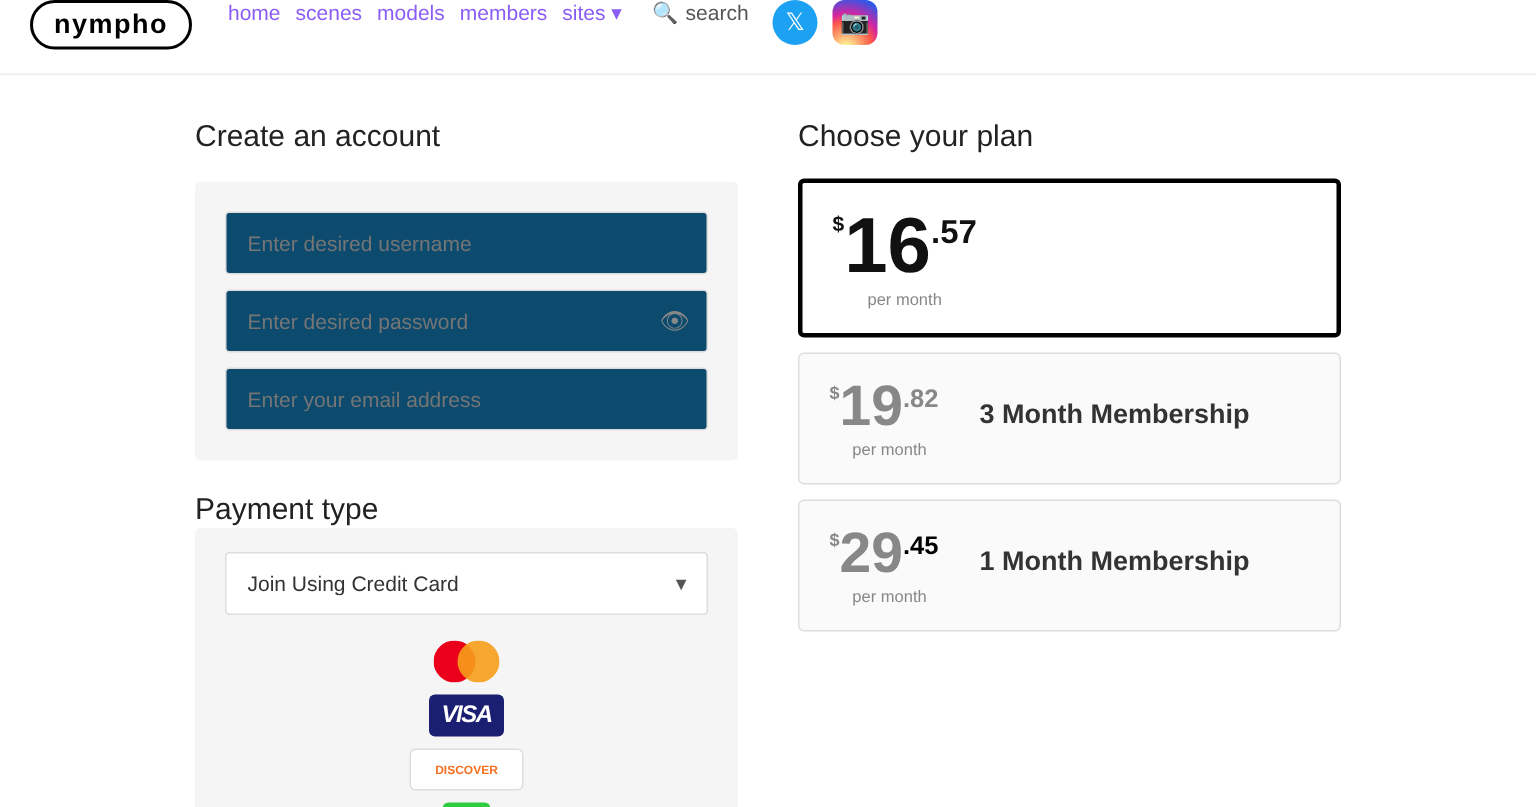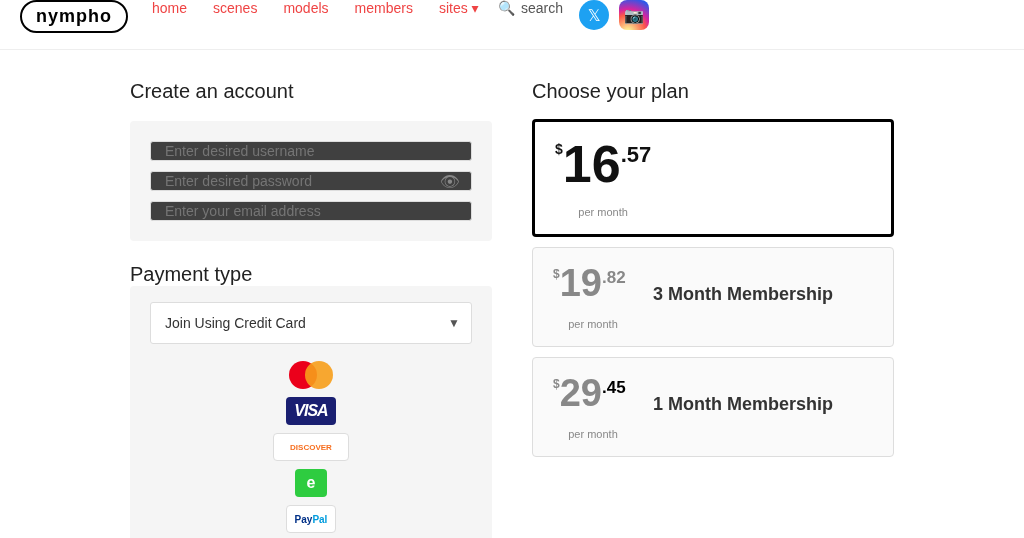--- a/index.html
+++ b/index.html
@@ -18,24 +18,24 @@
       border: 2px solid #000;
       border-radius: 20px;
       padding: 4px 14px;
       font-weight: 900;
       font-size: 18px;
       letter-spacing: 1px;
       margin-right: 24px;
     }
     .nav-links {
       display: flex;
-      gap: 26px;
+      gap: 10px;
       list-style: none;
       font-size: 14px;
-      color: #ef4444;
+      color: #8b5cf6;
     }
     .nav-links li { cursor: pointer; }
     .nav-links li.has-arrow::after { content: ' ▾'; }
     .nav-search {
       display: flex;
       align-items: center;
       margin-left: 20px;
       color: #555;
       font-size: 14px;
       gap: 5px;
@@ -90,25 +90,25 @@
       color: #222;
     }
     .form-box {
       background: #f5f5f5;
       border-radius: 4px;
       padding: 20px;
       margin-bottom: 22px;
     }
     .input-field {
       width: 100%;
-      padding: 1px 14px;
+      padding: 12px 14px;
       margin-bottom: 10px;
       border: 1px solid #ddd;
       border-radius: 3px;
-      background: #404040;
+      background: #0c4a6e;
       font-size: 14px;
       color: #999;
       outline: none;
     }
     .input-field:last-child { margin-bottom: 0; }
     .password-wrap {
       position: relative;
     }
     .password-wrap input {
       padding-right: 40px;
@@ -208,21 +208,21 @@
     }
     .plan-price-block { min-width: 80px; }
     .price-main {
       display: flex;
       align-items: flex-start;
       line-height: 1;
     }
     .price-dollar { font-size: 14px; font-weight: 700; color: #111; margin-top: 4px; }
     .price-big { font-size: 52px; font-weight: 900; color: #111; line-height: 1; }
     .price-small { font-size: 22px; font-weight: 700; color: #111; margin-top: 6px; }
-    .per-month { font-size: 11px; color: #888; margin-top: 16px; text-align: center; }
+    .per-month { font-size: 11px; color: #888; margin-top: 4px; text-align: center; }
     .plan-info { flex: 1; }
     .plan-name { font-size: 18px; font-weight: 700; color: #333; margin-bottom: 6px; }
     .best-deal-badge {
       background: #e00;
       color: #fff;
       font-size: 11px;
       font-weight: 900;
       padding: 3px 10px;
       border-radius: 3px;
       display: inline-block;

